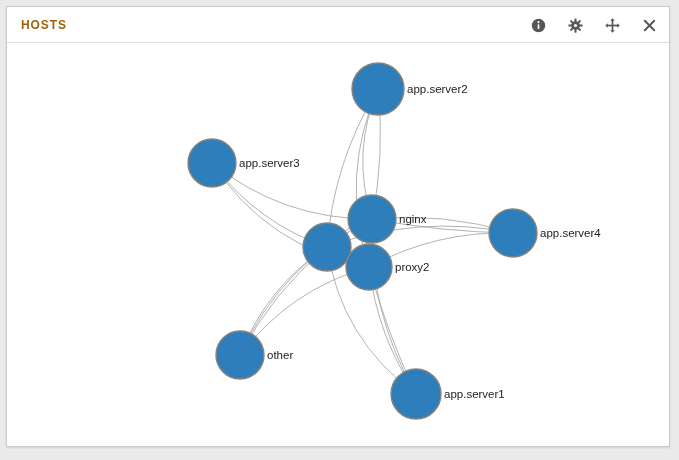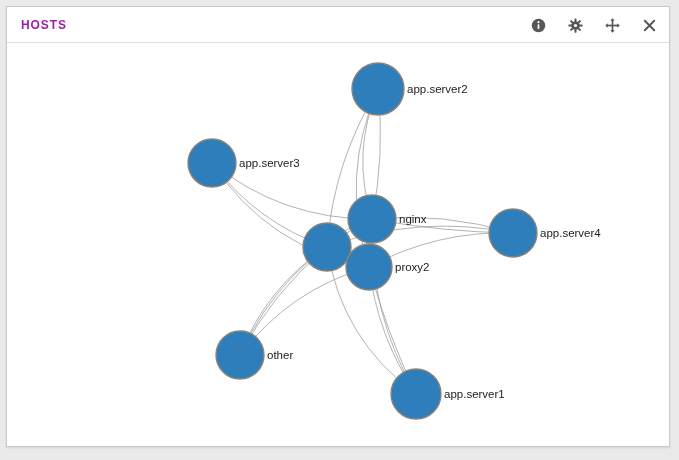--- a/index.html
+++ b/index.html
@@ -35,21 +35,21 @@
     background: #ffffff;
   }
 
   #panel-title {
     position: absolute;
     left: 14px;
     top: 11px;
     font-size: 12px;
     font-weight: bold;
     letter-spacing: 0.9px;
-    color: #a21caf;
+    color: #a16207;
     font-family: "Liberation Sans", sans-serif;
     white-space: nowrap;
   }
 
   #toolbar {
     position: absolute;
     right: 10px;
     top: 8px;
     display: flex;
     align-items: center;

